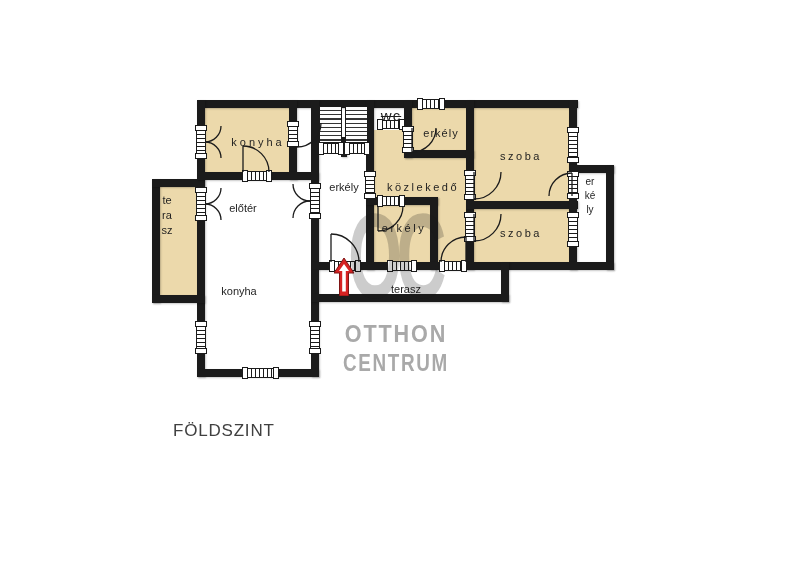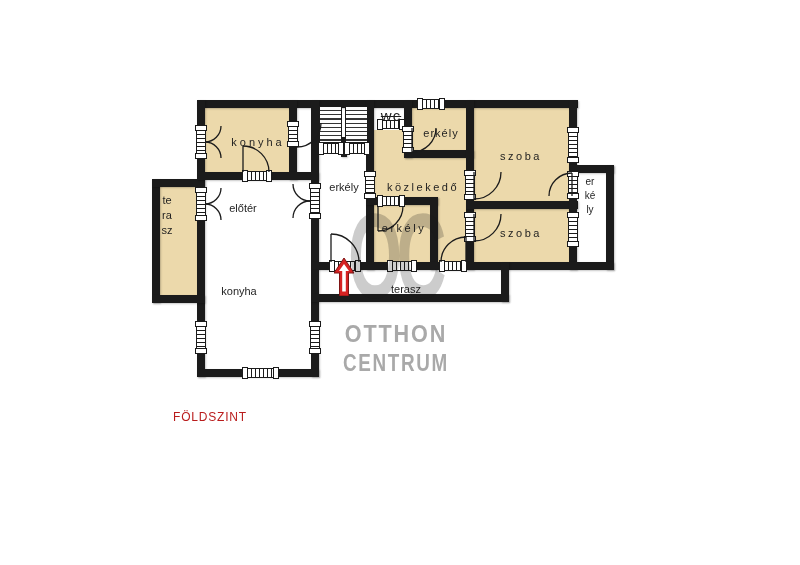--- a/index.html
+++ b/index.html
@@ -23,22 +23,22 @@
   .vlbl{position:absolute;width:12px;word-break:break-all;text-align:center;
     font-size:11px;line-height:15px;color:#1f1f1f;z-index:40;}
   .strike{text-decoration:line-through;font-size:15px;}
   #wm-mono{position:absolute;left:348px;top:196px;font-size:120px;line-height:120px;
     font-weight:bold;letter-spacing:-10px;color:rgba(25,25,25,0.22);
     transform:scaleX(0.58);transform-origin:left top;z-index:50;}
   .wm-line{position:absolute;left:396px;font-weight:bold;color:#a9a9a9;
     white-space:nowrap;z-index:50;font-size:23px;line-height:23px;letter-spacing:2px;}
   #wm1{top:323px;transform:translateX(-50%) scaleX(0.94);}
   #wm2{top:352px;transform:translateX(-50%) scaleX(0.82);}
-  #floor-title{position:absolute;left:173px;top:410px;font-size:12px;
-    letter-spacing:0.8px;color:#b91c1c;z-index:40;}
+  #floor-title{position:absolute;left:173px;top:421px;font-size:17px;
+    letter-spacing:0.8px;color:#404040;z-index:40;}
   #arrow{position:absolute;left:334px;top:258px;z-index:45;}
 </style>
 </head>
 <body>
 
 <div id="plan">
 
   <svg id="arcs" class="overlay" width="800" height="565" viewBox="0 0 800 565" style="z-index:30">
       <path d="M243,146 A26,26 0 0 1 269,172" fill="none" stroke="#1b1b1b" stroke-width="1.3"></path>
       <path d="M243,172 L243,146" fill="none" stroke="#1b1b1b" stroke-width="1.3"></path>

